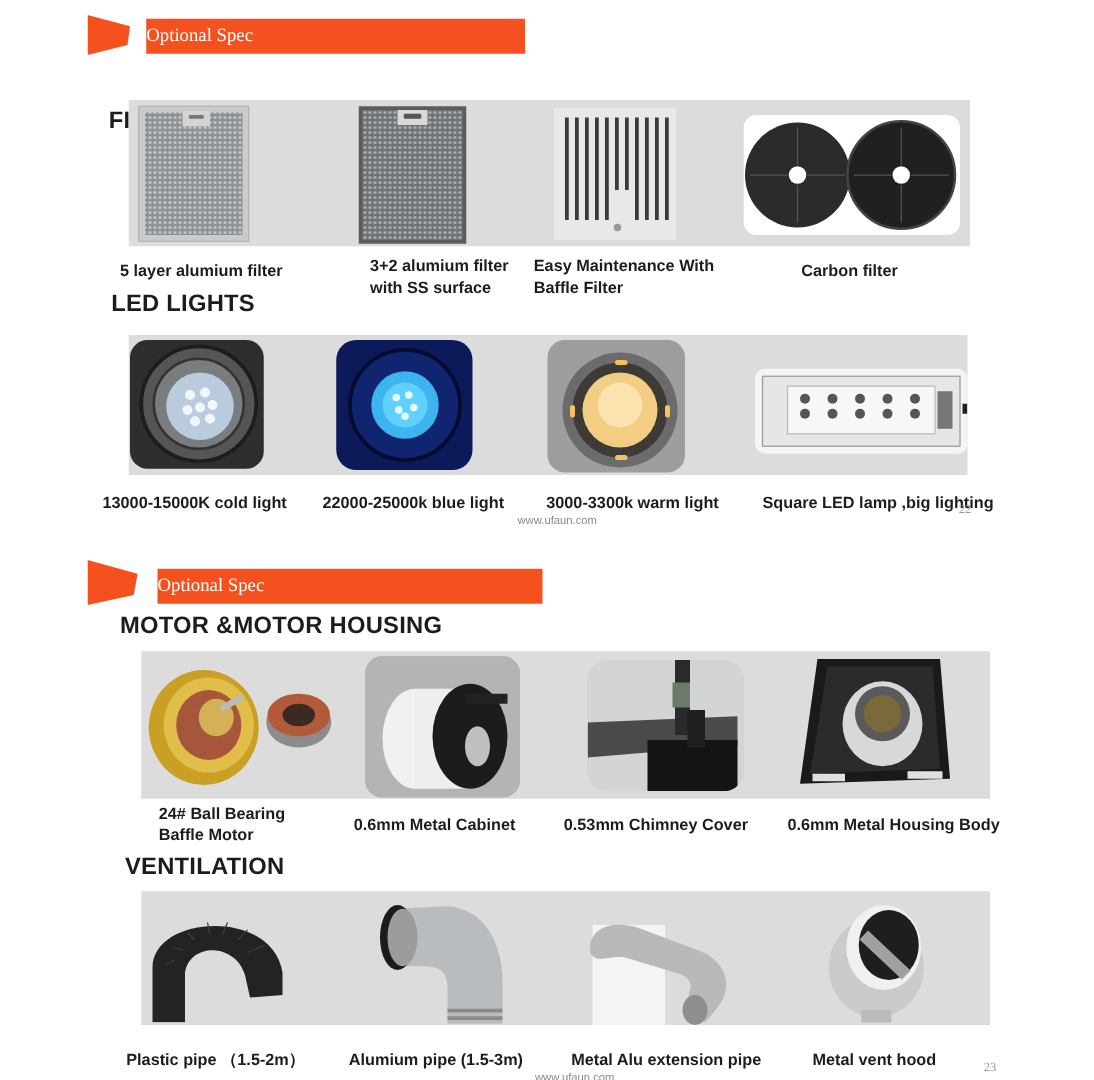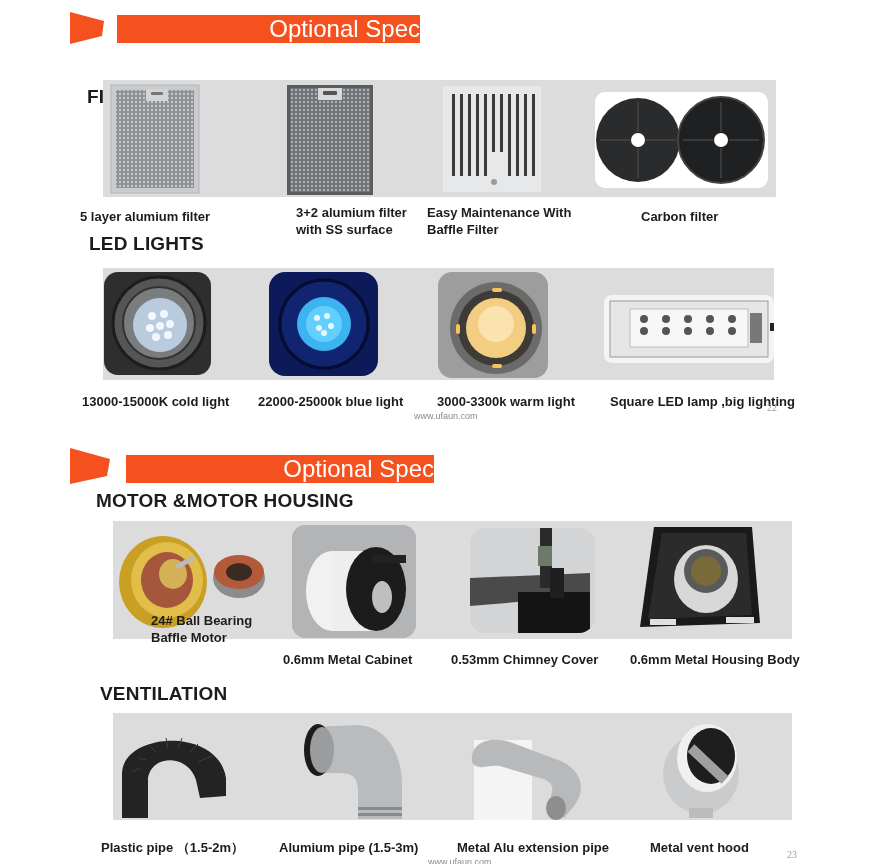--- a/index.html
+++ b/index.html
@@ -1,18 +1,18 @@
 <!DOCTYPE html>
 <html><head>
 <meta charset="utf-8">
 <style>
   html,body{margin:0;padding:0;background:#fff;}
   body{width:875px;height:864px;position:relative;overflow:hidden;font-family:"Liberation Sans","DejaVu Sans",sans-serif;color:#1a1a1a;}
   .abs{position:absolute;}
-  .banner-bar{position:absolute;background:#f4511e;color:#fff;font-family:Liberation Sans, sans-serif;font-size:24px;text-align:right;line-height:28px;}
+  .banner-bar{position:absolute;background:#f4511e;color:#fff;font-family:Liberation Serif, serif;font-size:15px;text-align:left;line-height:28px;}
   .sec-title{position:absolute;font-weight:bold;font-size:19px;letter-spacing:0.2px;color:#1c1c1c;}
   .panel{position:absolute;background:#dcdcdc;}
   .cap{position:absolute;font-weight:bold;font-size:13px;line-height:17px;color:#1c1c1c;white-space:nowrap;}
   .wm{position:absolute;font-size:9px;color:#8a8a8a;}
   .pg{position:absolute;font-size:10px;color:#9a9a9a;font-family:Liberation Serif, serif;}
   .img{position:absolute;overflow:hidden;}
   svg{display:block;}
 </style>
 </head>
 <body>
@@ -90,21 +90,21 @@
         <line x1="5" y1="48" x2="35" y2="48"></line>
           <line x1="51" y1="48" x2="81" y2="48"></line>
         <line x1="126" y1="10" x2="126" y2="40"></line>
           <line x1="126" y1="56" x2="126" y2="86"></line>
         <line x1="88" y1="48" x2="118" y2="48"></line>
           <line x1="134" y1="48" x2="164" y2="48"></line>
       </g>
     </svg>
   </div>
 
-  <div class="cap" style="left:80px;top:208px;">
+  <div class="cap" style="left:96px;top:208px;">
       <div>5 layer alumium filter</div>
     </div>
   <div class="cap" style="left:269px;top:204px;margin-left:27px;">
       <div>3+2 alumium filter</div>
       <div>with SS surface</div>
     </div>
   <div class="cap" style="left:427px;top:204px;">
       <div>Easy Maintenance With</div>
       <div>Baffle Filter</div>
     </div>
@@ -244,21 +244,21 @@
       <polygon points="14,0 112,0 120,96 0,100" fill="#1a1a1a"></polygon>
       <polygon points="22,6 106,6 112,88 8,92" fill="#2b2b2b"></polygon>
       <ellipse cx="66" cy="52" rx="32" ry="34" fill="#d8d8d8"></ellipse>
       <ellipse cx="66" cy="44" rx="22" ry="22" fill="#5a5a5a"></ellipse>
       <circle cx="66" cy="44" r="15" fill="#7a6a3a"></circle>
       <rect x="10" y="92" width="26" height="6" fill="#e0e0e0"></rect>
       <rect x="86" y="90" width="28" height="6" fill="#e0e0e0"></rect>
     </svg>
   </div>
 
-  <div class="cap" style="left:127px;top:612px;margin-left:24px;">
+  <div class="cap" style="left:127px;top:642px;">
       <div>24# Ball Bearing</div>
       <div>Baffle Motor</div>
     </div>
   <div class="cap" style="left:283px;top:651px;">0.6mm Metal Cabinet</div>
   <div class="cap" style="left:451px;top:651px;">0.53mm Chimney Cover</div>
   <div class="cap" style="left:630px;top:651px;">0.6mm Metal Housing Body</div>
 
   <div class="sec-title" style="left:100px;top:683px;">VENTILATION</div>
 
   <div class="panel" style="left:113px;top:713px;width:679px;height:107px;"></div>

